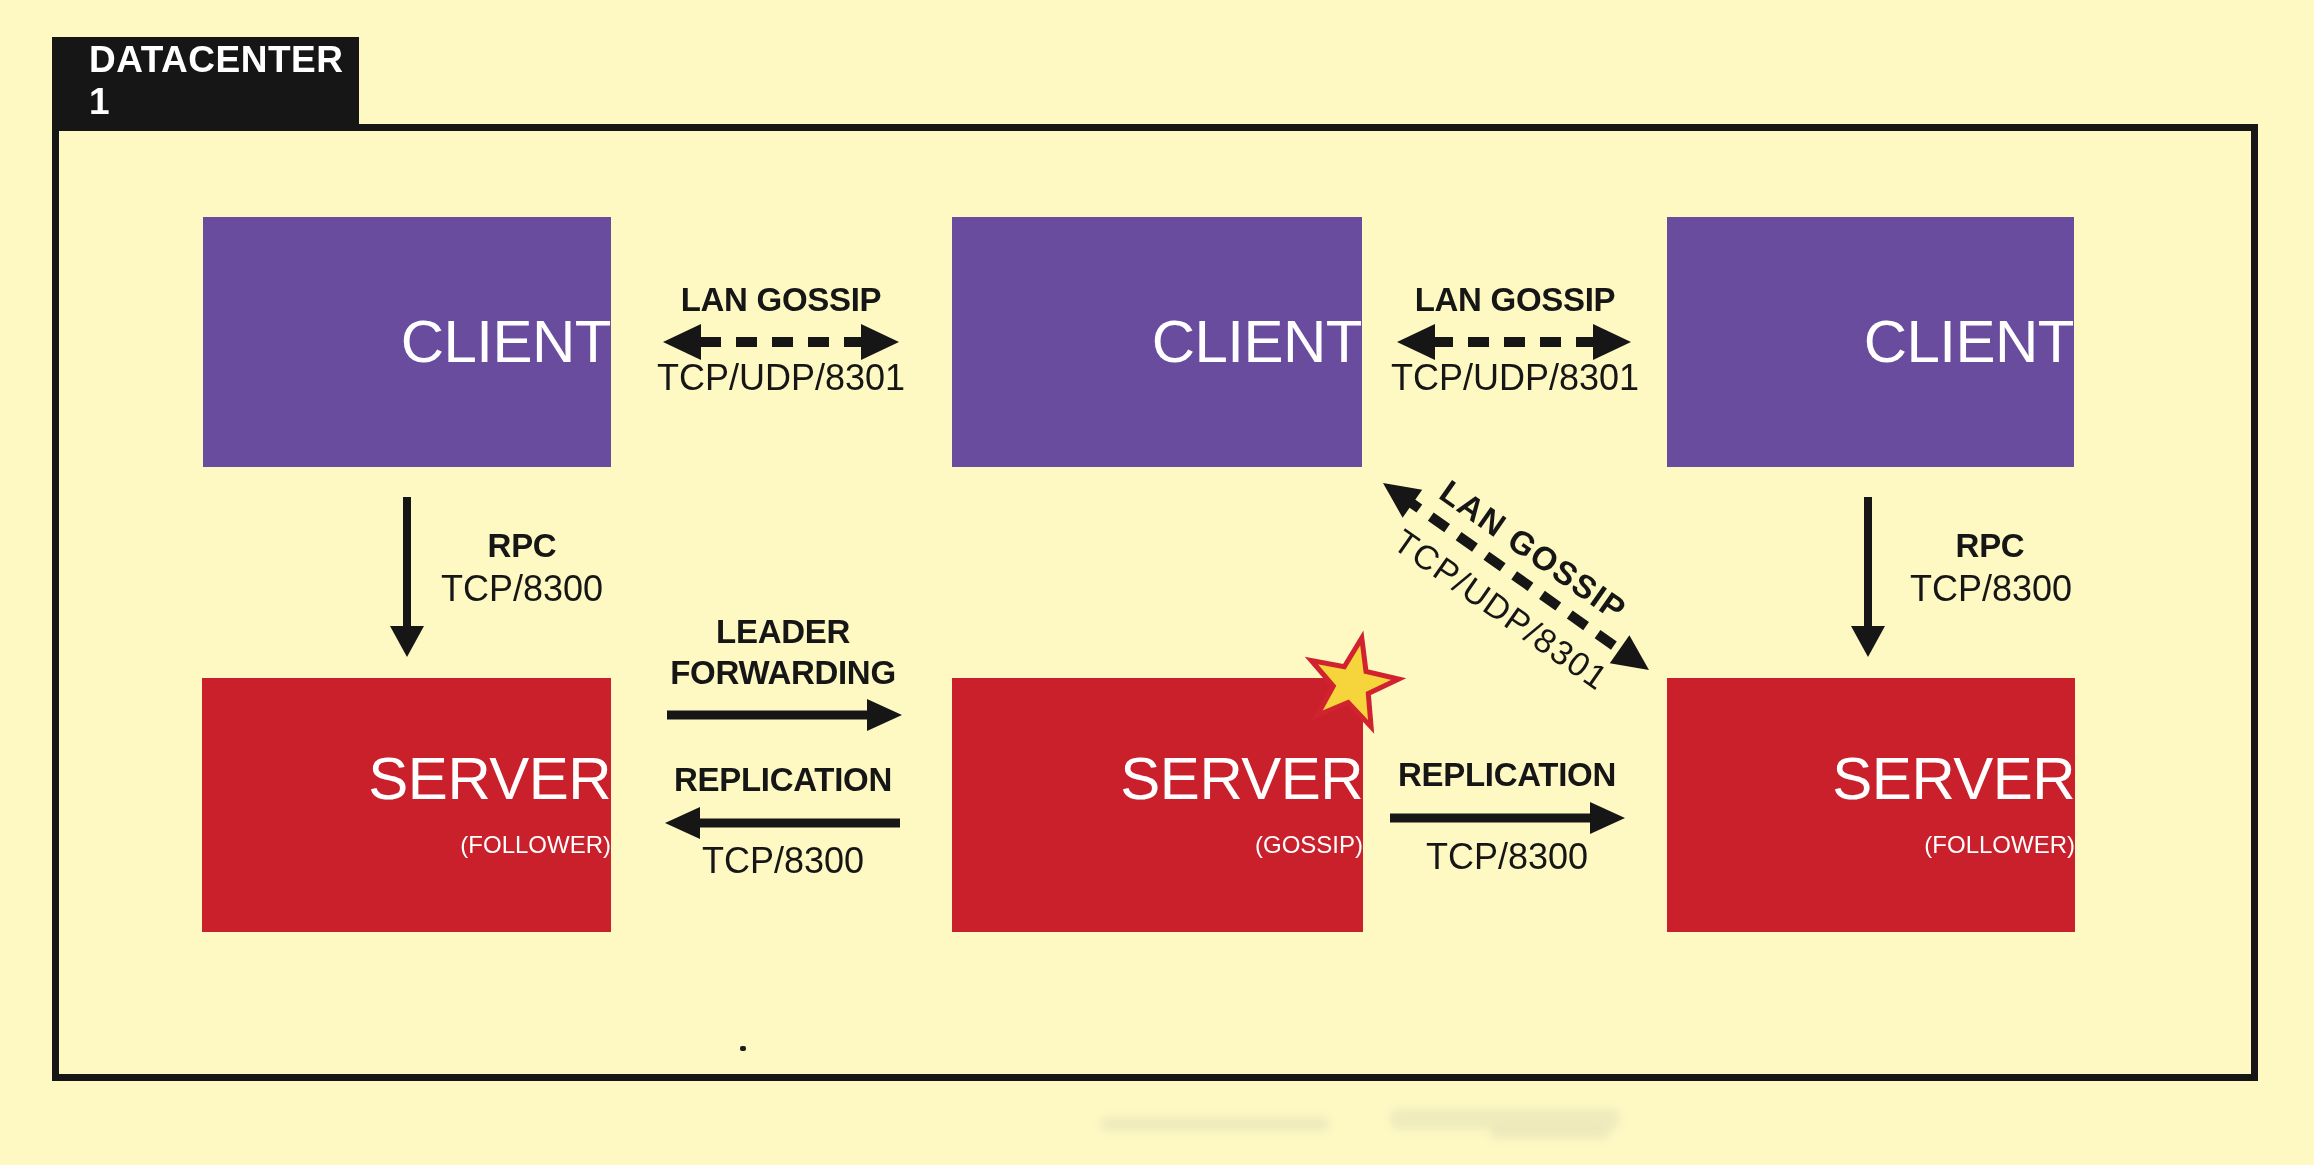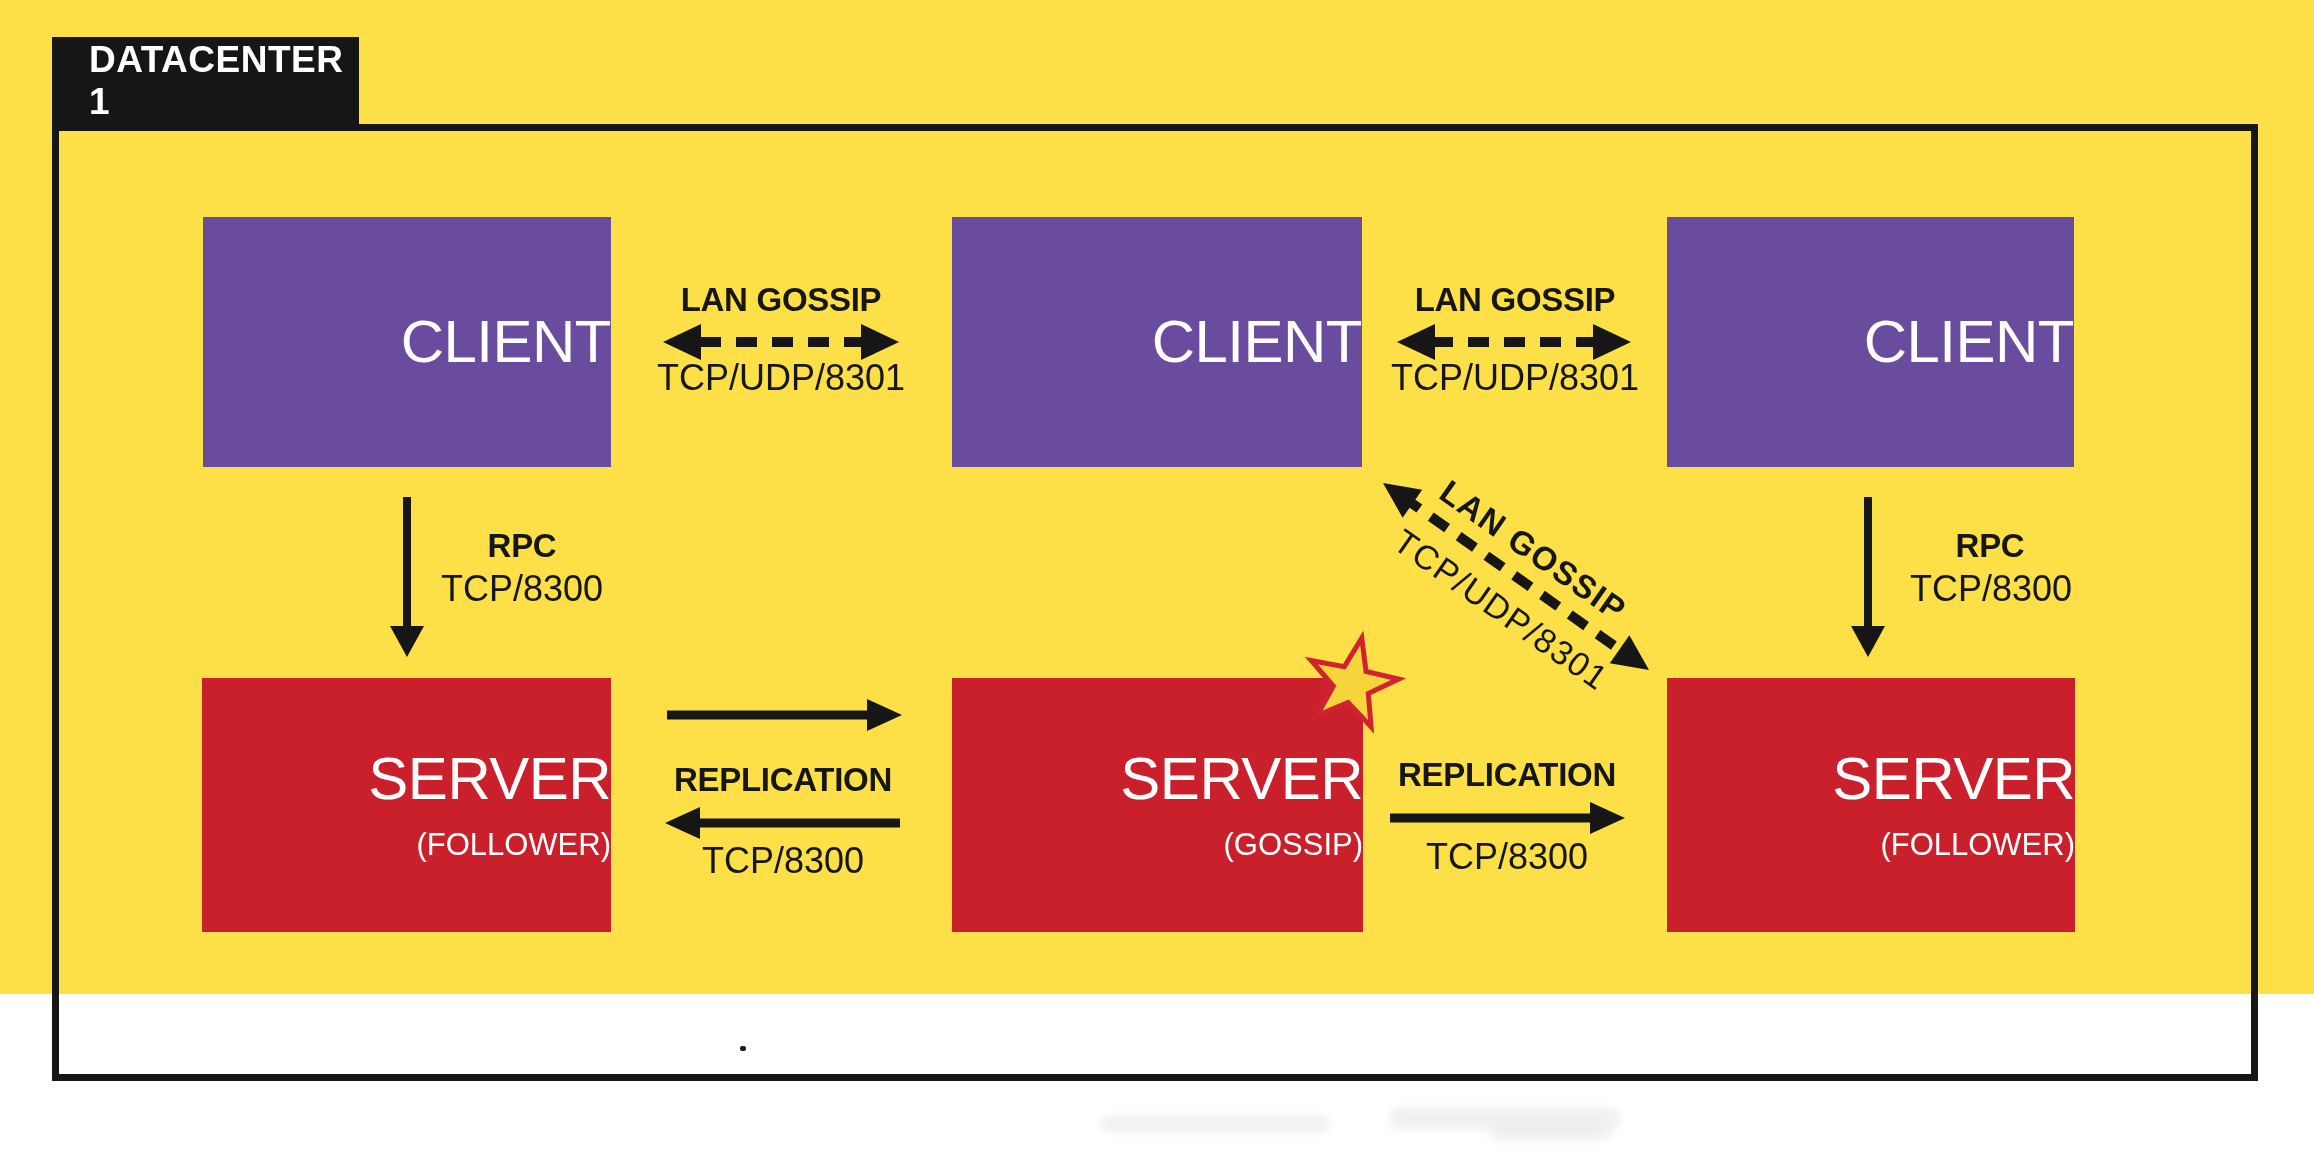--- a/index.html
+++ b/index.html
@@ -1,32 +1,32 @@
 <!DOCTYPE html>
 <html><head>
 <meta charset="utf-8">
 <style>
   html,body{margin:0;padding:0;background:#ffffff;}
   body{width:2314px;height:1165px;overflow:hidden;
        font-family:"Liberation Sans",sans-serif;}
-  .stage{position:relative;width:2314px;height:994px;background:#fde047;}
+  .stage{position:relative;width:2314px;height:1165px;background:#fef9c3;}
 
   
   .dc-tab{position:absolute;left:52px;top:37px;width:307px;height:87px;
           background:#161616;color:#fff;display:flex;align-items:center;
           padding-left:37px;box-sizing:border-box;
           font-size:37px;font-weight:600;letter-spacing:.5px;}
   .dc-frame{position:absolute;left:52px;top:124px;width:2206px;height:957px;
             border:7px solid #161616;box-sizing:border-box;}
 
   
   .node{position:absolute;display:flex;flex-direction:column;
         align-items:flex-end;justify-content:center;color:#fff;}
   .node-label{font-size:60px;font-weight:400;letter-spacing:-.5px;line-height:66px;}
-  .node-sublabel{font-size:31px;font-weight:400;line-height:40px;margin-top:13px;}
+  .node-sublabel{font-size:24px;font-weight:400;line-height:40px;margin-top:13px;}
   .client{width:408px;height:250px;}
   .server{width:409px;height:254px;}
 
   
   .elabel{position:absolute;transform:translate(-50%,-50%);
           white-space:nowrap;text-align:center;color:#161616;}
   .elabel.bold{font-size:33px;font-weight:700;letter-spacing:-.3px;}
   .elabel.port{font-size:36px;font-weight:400;}
   .elabel.wrap{white-space:normal;width:300px;line-height:41px;}
   .elabel.rot35{transform:translate(-50%,-50%) rotate(35deg);letter-spacing:1.5px;}
@@ -124,20 +124,21 @@
 
   <div class="elabel bold" style="left:1515px;top:300px">LAN GOSSIP</div>
   <div class="elabel port" style="left:1515px;top:378px">TCP/UDP/8301</div>
 
   <div class="elabel bold" style="left:522px;top:546px">RPC</div>
   <div class="elabel port" style="left:522px;top:589px">TCP/8300</div>
 
   <div class="elabel bold" style="left:1990px;top:546px">RPC</div>
   <div class="elabel port" style="left:1991px;top:589px">TCP/8300</div>
 
+  <div class="elabel bold wrap" style="left:783px;top:652px">LEADER FORWARDING</div>
 
   <div class="elabel bold" style="left:783px;top:780px">REPLICATION</div>
   <div class="elabel port" style="left:783px;top:861px">TCP/8300</div>
 
   <div class="elabel bold" style="left:1507px;top:775px">REPLICATION</div>
   <div class="elabel port" style="left:1507px;top:857px">TCP/8300</div>
 
   <div class="elabel bold rot35" style="left:1533px;top:551px">LAN GOSSIP</div>
   <div class="elabel port rot35" style="left:1501px;top:610px;font-size:34px">TCP/UDP/8301</div>
 

